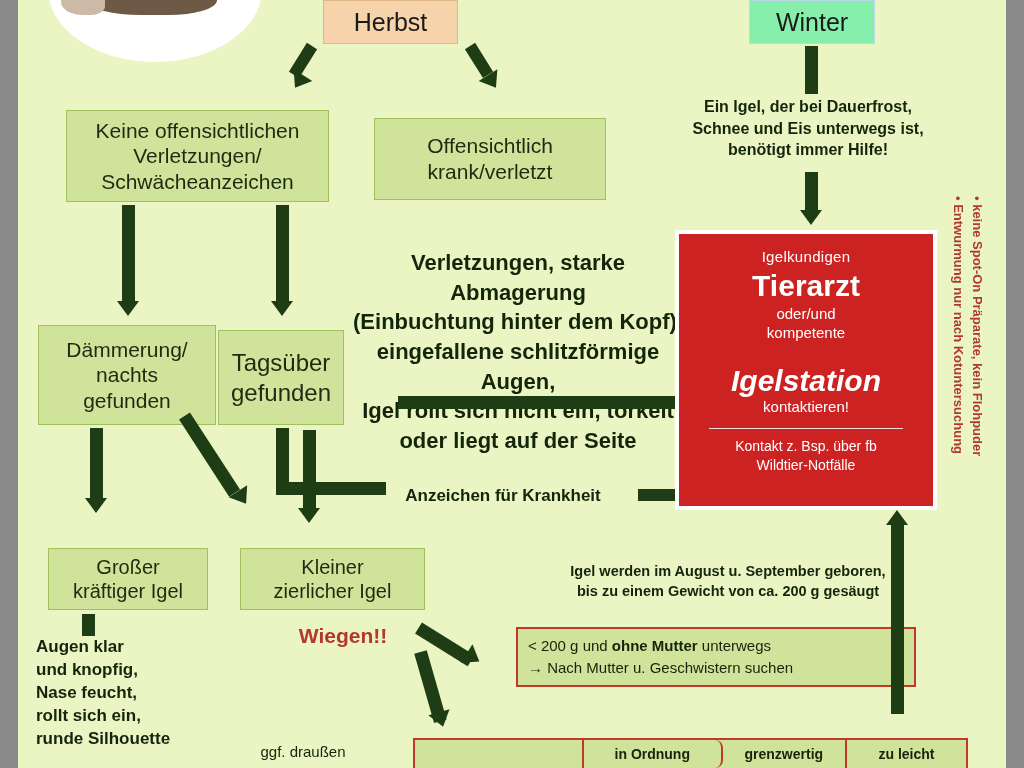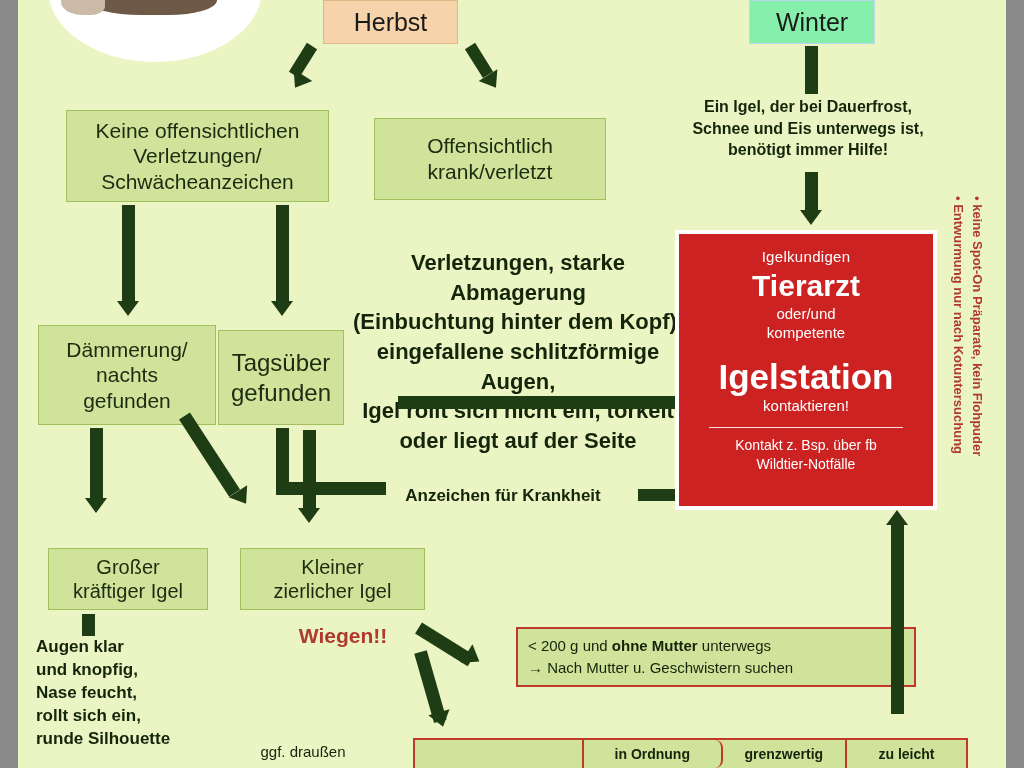--- a/index.html
+++ b/index.html
@@ -85,21 +85,21 @@
     text-align: center;
     display: flex;
     flex-direction: column;
     align-items: center;
     justify-content: flex-start;
     padding-top: 14px;
   }
   .vet-small { font-size: 15px; letter-spacing: .3px; }
   .vet-big   { font-size: 30px; font-weight: bold; margin: 4px 0 2px; }
   .vet-mid   { font-size: 15px; line-height: 1.25; }
-  .vet-big2  { font-size: 35px; font-weight: bold; margin: 14px 0 0; }
+  .vet-big2  { font-size: 30px; font-weight: bold; margin: 21px 0 0; font-style: italic; }
   .vet-rule  { width: 76%; height: 1px; background: #ffffff; margin: 12px 0 8px; opacity: .85; }
   .vet-foot  { font-size: 14px; line-height: 1.35; }
 
   
   .redline {
     position: absolute;
     box-sizing: border-box;
     background: #cfe39a;
     border: 2px solid #c0392b;
     color: #16240c;
@@ -318,20 +318,22 @@
 runde Silhouette</div>
 
   <div class="plain red-text" style="left:255px; top:622px; width:140px; font-size:21px;">Wiegen!!</div>
 
   <div class="arrow" style="left:394px; top:628px; width:13px; height:62px; transform:rotate(-58deg); transform-origin: top center;"></div>
   <div class="ahead down" style="left:444px; top:650px; transform:rotate(-58deg);"></div>
 
   <div class="arrow" style="left:396px; top:652px; width:13px; height:72px; transform:rotate(-16deg); transform-origin: top center;"></div>
   <div class="ahead down" style="left:412px; top:712px; transform:rotate(-16deg);"></div>
 
+  <div class="plain" style="left:500px; top:562px; width:420px; font-size:14.5px;">Igel werden im August u. September geboren,
+bis zu einem Gewicht von ca. 200 g  gesäugt</div>
 
   <div class="redline" style="left:498px; top:627px; width:400px; height:60px;">
     <div>
       <span>&lt; 200 g und </span><b>ohne Mutter</b><span> unterwegs</span>
     </div>
     <div>→ Nach Mutter u. Geschwistern suchen</div>
   </div>
 
   <div class="arrow" style="left:873px; top:524px; width:13px; height:190px;"></div>
   <div class="ahead up" style="left:868px; top:510px;"></div>

